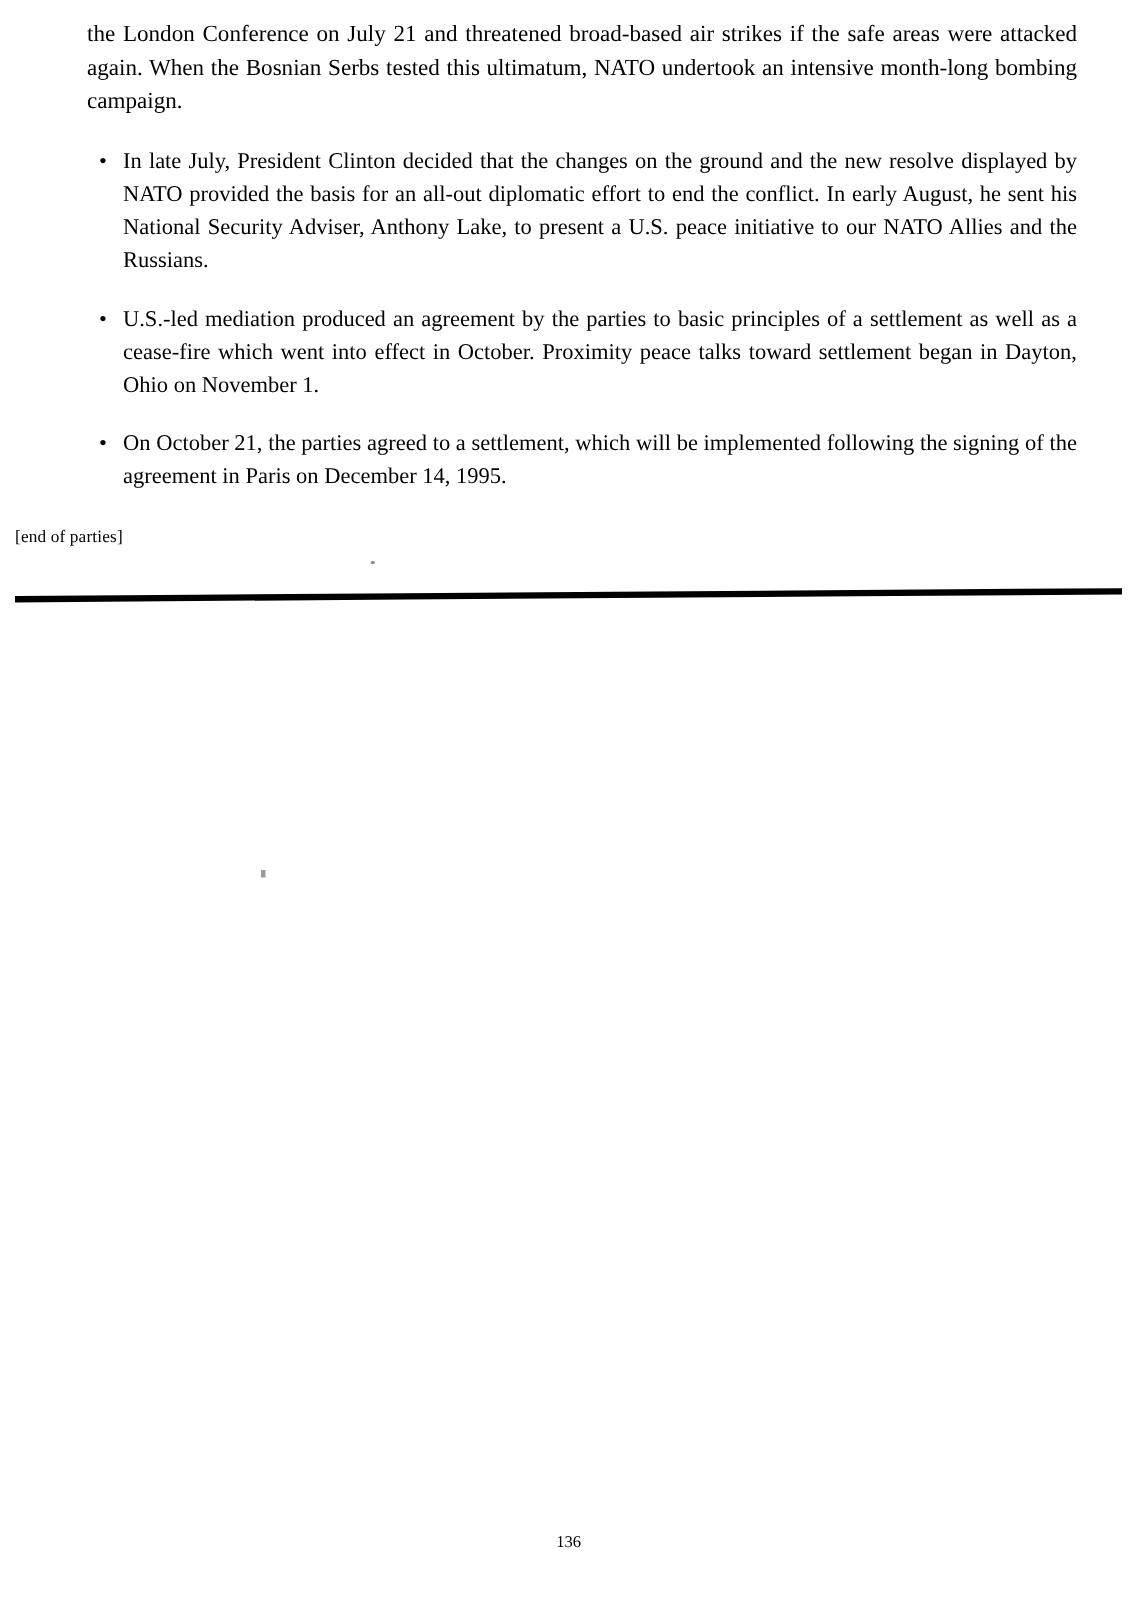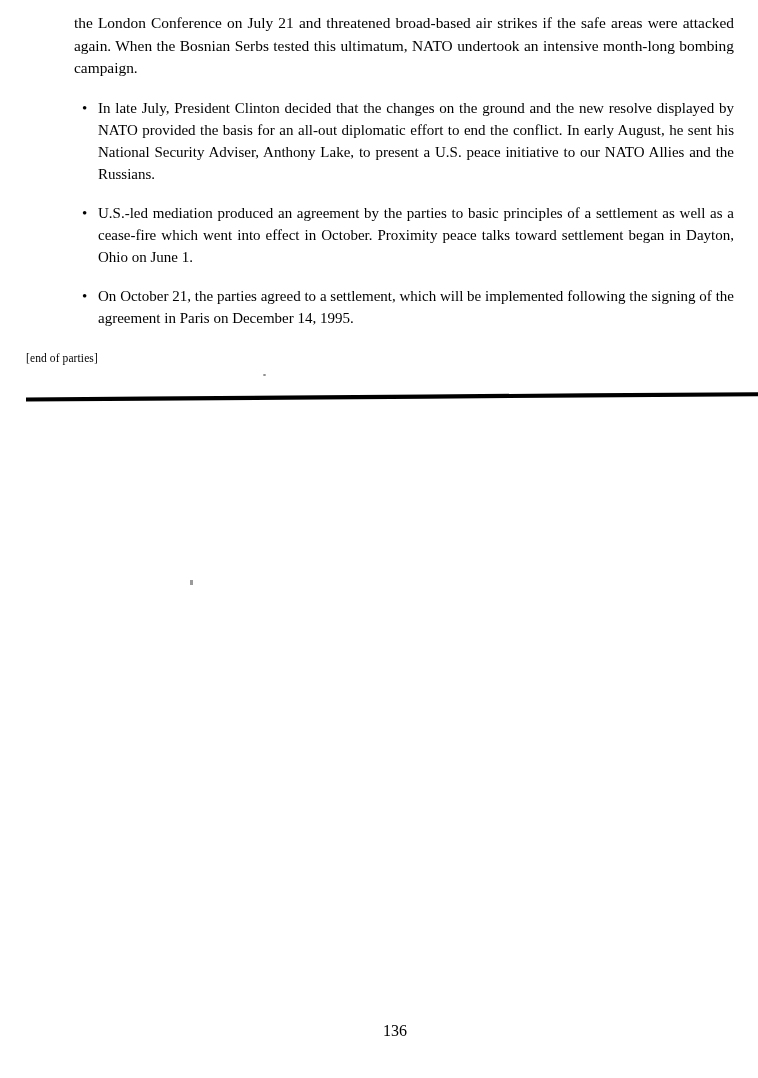--- a/index.html
+++ b/index.html
@@ -10,21 +10,21 @@
   body {
     width: 758px;
     height: 1078px;
     position: relative;
     font-family: "Liberation Serif", serif;
     color: #000000;
     overflow: hidden;
   }
   .page {
     position: absolute;
-    left: 16px;
+    left: 0;
     top: 0;
     width: 648px;
     height: 1078px;
   }
   .content {
     position: absolute;
     left: 58px;
     top: 12px;
     width: 660px;
   }
@@ -89,41 +89,41 @@
     width: 3px;
     height: 5px;
     background: #9a9a9a;
   }
   .page-number {
     position: absolute;
     left: 0;
     top: 1022px;
     width: 758px;
     text-align: center;
-    font-size: 16px;
+    font-size: 11px;
     font-family: "Liberation Serif", serif;
   }
 </style>
 </head>
 <body>
 
 <div class="page">
 
   <div class="content">
 
     <p class="para continuation">the London Conference on July 21 and threatened broad-based air strikes if the safe areas were attacked again. When the Bosnian Serbs  tested this ultimatum, NATO undertook an intensive month-long bombing campaign.</p>
 
     <div class="bullet-item">
       <span class="bullet-dot">•</span>
       <span class="bullet-text">In late July, President Clinton decided that  the changes on the ground and the new resolve displayed by NATO provided the basis for an all-out diplomatic effort to end the conflict.  In early August, he sent his National Security Adviser, Anthony Lake, to present a U.S. peace initiative to our NATO Allies and the Russians.</span>
     </div>
 
     <div class="bullet-item">
       <span class="bullet-dot">•</span>
-      <span class="bullet-text">U.S.-led mediation produced an agreement by the parties to basic  principles of a settlement as well   as a cease-fire which went into effect in October. Proximity peace talks toward settlement began in Dayton, Ohio on June 1.</span>
+      <span class="bullet-text">U.S.-led mediation produced an agreement by the parties to basic  principles of a settlement as well   as a cease-fire which went into effect in October. Proximity peace talks toward settlement began in Dayton, Ohio on November 1.</span>
     </div>
 
     <div class="bullet-item">
       <span class="bullet-dot">•</span>
       <span class="bullet-text">On October 21, the parties agreed to a settlement, which  will be implemented following the signing of the agreement in Paris on December 14, 1995.</span>
     </div>
 
   </div>
 
   <div class="end-marker">[end of parties]</div>

